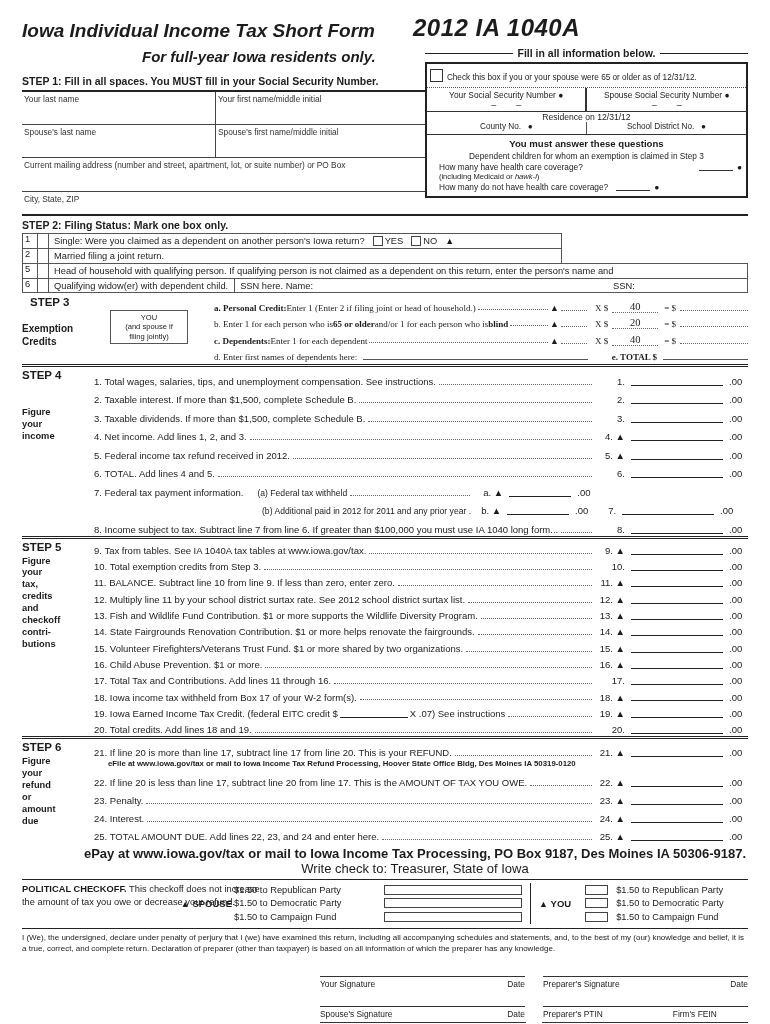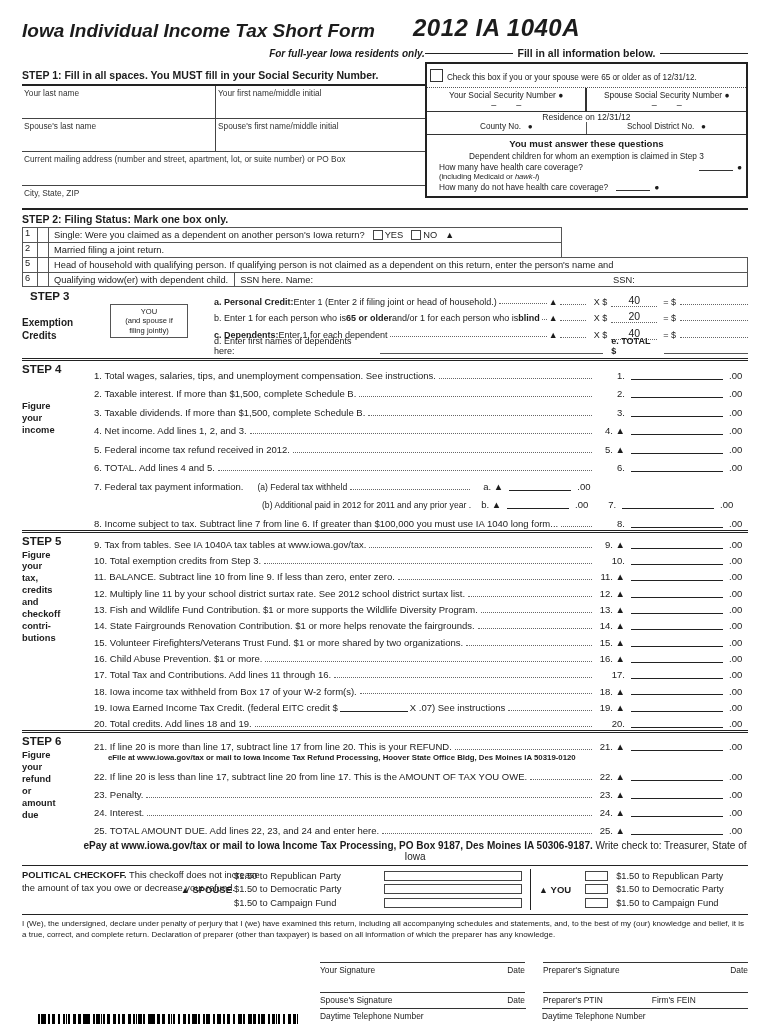--- a/index.html
+++ b/index.html
@@ -12,21 +12,21 @@
   .page { padding: 14px 22px 0 22px; }
   .b { font-weight: bold; }
   .it { font-style: italic; }
 
   
   .titlerow { display: flex; align-items: flex-end; }
   .title { font-size: 19px; font-weight: bold; font-style: italic; }
   .formid { font-size: 24px; font-weight: bold; font-style: italic; margin-left: 38px; letter-spacing: 0.5px; }
   .headmain { display: flex; margin-top: 2px; }
   .hleft { width: 424px; }
-  .subtitle { font-size: 10px; font-weight: bold; font-style: italic; text-align: right; padding-left: 120px; margin-top: 4px; }
+  .subtitle { font-size: 15px; font-weight: bold; font-style: italic; text-align: left; padding-left: 120px; margin-top: 4px; }
   .step1head { font-size: 10.5px; font-weight: bold; margin-top: 10px; border-bottom: 2px solid #222; padding-bottom: 3px; }
   .fieldrow { display: flex; border-bottom: 1.5px solid #444; }
   .fcell { padding: 2px 2px 0 2px; font-size: 8.3px; color: #333; }
   .fc1 { width: 193px; }
   .fc2 { flex: 1; border-left: 1.5px solid #444; }
   .r-name { height: 33px; }
   .r-addr { height: 34px; border-bottom: 1.5px solid #444; }
   .r-city { height: 22px; border-bottom: 0; }
   .hright { width: 340px; }
   .fillin { display: flex; align-items: center; font-size: 10.5px; font-weight: bold; gap: 5px; margin-top: 3px; }
@@ -66,21 +66,21 @@
   .sbox { display: inline-block; width: 10px; height: 10px; border: 1px solid #444; vertical-align: -2px; margin: 0 2px 0 8px; }
   .tri { font-size: 9px; }
 
   
   .s3 { display: flex; padding: 3px 0 2px 0; }
   .s3left { width: 192px; flex: none; position: relative; }
   .s3step { font-size: 11.5px; font-weight: bold; padding-left: 8px; }
   .s3ex { font-size: 10px; font-weight: bold; white-space: pre-line; margin-top: 14px; line-height: 1.3; }
   .youbox { position: absolute; left: 88px; top: 14px; width: 78px; border: 1px solid #555; text-align: center; font-size: 7.6px; white-space: pre-line; padding: 2px 0; line-height: 1.25; }
   .s3lines { flex: 1; }
-  .s3line { display: flex; align-items: flex-end; height: 16.5px; font-size: 9px; }
+  .s3line { display: flex; align-items: flex-end; height: 16.5px; font-size: 9px; font-family: Liberation Serif, serif; }
   .s3line .leader { flex: 1; border-bottom: 1px dotted #666; margin: 0 2px 3px 2px; }
   .s3blank { width: 26px; border-bottom: 1px dotted #666; margin: 0 8px 2px 2px; }
   .s3x { white-space: pre; }
   .s3amt { width: 46px; border-bottom: 1px dotted #666; margin: 0 6px 0 4px; text-align: center; font-size: 10.5px; line-height: 11px; }
   .s3eq { width: 68px; border-bottom: 1px dotted #666; margin: 0 0 2px 4px; }
   .s3dblank { width: 225px; border-bottom: 1px solid #555; margin: 0 8px 2px 6px; }
   .s3eblank { width: 85px; border-bottom: 1px solid #555; margin: 0 0 2px 6px; }
 
   
   .stepsec { display: flex; padding-top: 2px; }
@@ -96,21 +96,21 @@
   .leader { flex: 1; border-bottom: 1px dotted #666; margin: 0 3px 3px 3px; }
   .lnum { white-space: pre; min-width: 30px; text-align: right; line-height: 1.15; }
   .amt { width: 92px; border-bottom: 1px solid #222; margin: 0 4px 2px 6px; }
   .amt-s { width: 62px; border-bottom: 1px solid #222; margin: 0 4px 2px 6px; }
   .cents { width: 21px; line-height: 1.15; padding-left: 2px; }
   .indent7 { padding-left: 14px; }
   .sp7 { width: 132px; flex: none; }
   .efile { font-size: 7.8px; font-weight: bold; padding-left: 14px; height: 12px; }
   .i19blank { width: 68px; border-bottom: 1px solid #222; margin: 0 2px 2px 2px; }
 
-  .epay { font-size: 10px; text-align: center; padding: 3px 0 3px 60px; border-bottom: 1.5px solid #222; }
+  .epay { font-size: 13px; text-align: center; padding: 3px 0 3px 60px; border-bottom: 1.5px solid #222; }
 
   
   .checkoff { display: flex; border-bottom: 1.5px solid #222; padding: 3px 0 4px 0; align-items: stretch; }
   .co-left { width: 252px; font-size: 9.3px; line-height: 1.35; padding-right: 14px; }
   .co-label { white-space: nowrap; font-size: 9.5px; margin-right: 2px; }
   .co-opts { font-size: 9.3px; }
   .co-row { display: flex; align-items: center; height: 13.5px; }
   .wbox { display: inline-block; width: 23px; height: 10px; border: 1px solid #444; flex: none; }
   .co-spouse { width: 248px; display: flex; align-items: center; justify-content: flex-end; }
   .co-spouse .co-row span { width: 138px; text-align: left; }
@@ -119,21 +119,21 @@
   .co-you { display: flex; align-items: center; }
   .co-you .co-label { margin-right: 14px; }
   .co-you .wbox { margin-right: 8px; }
 
   .decl { font-size: 8px; line-height: 1.4; padding: 3px 0 0 0; color: #222; }
 
   
   .sigarea { margin: 22px 0 0 298px; width: 428px; }
   .sigrow { display: flex; gap: 18px; margin-bottom: 17px; }
   .sigcell { flex: 1; border-top: 1.5px solid #333; display: flex; justify-content: space-between; padding-top: 2px; font-size: 8.4px; }
-  .sigcell.start { justify-content: flex-start; gap: 49px; }
+  .sigcell.start { justify-content: flex-start; gap: 70px; }
 
   
   .bottom { display: flex; margin-top: 3px; }
   .barcode { width: 260px; height: 44px; margin: 6px 0 0 16px; flex: none;
     background:
       repeating-linear-gradient(90deg, #000 0 2px, rgba(0,0,0,0) 2px 5px),
       repeating-linear-gradient(90deg, #000 0 1px, rgba(0,0,0,0) 1px 7px),
       repeating-linear-gradient(90deg, rgba(0,0,0,0) 0 3px, #000 3px 5px, rgba(0,0,0,0) 5px 11px);
     background-color: #fff; }
   .bright { flex: 1; padding-left: 22px; }

